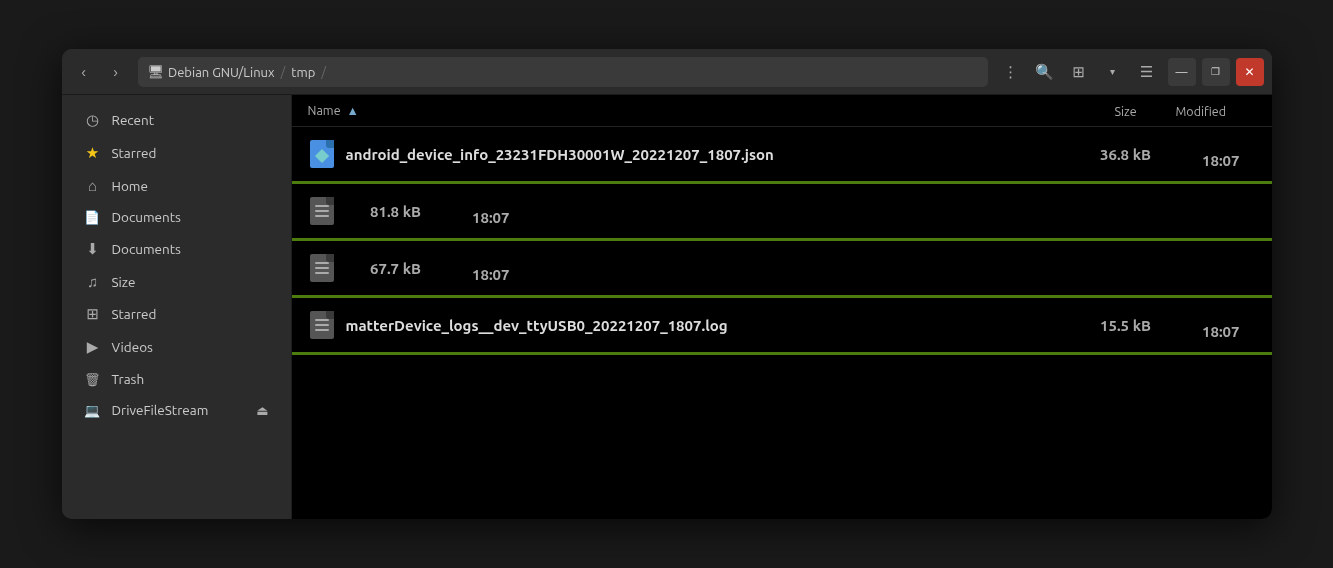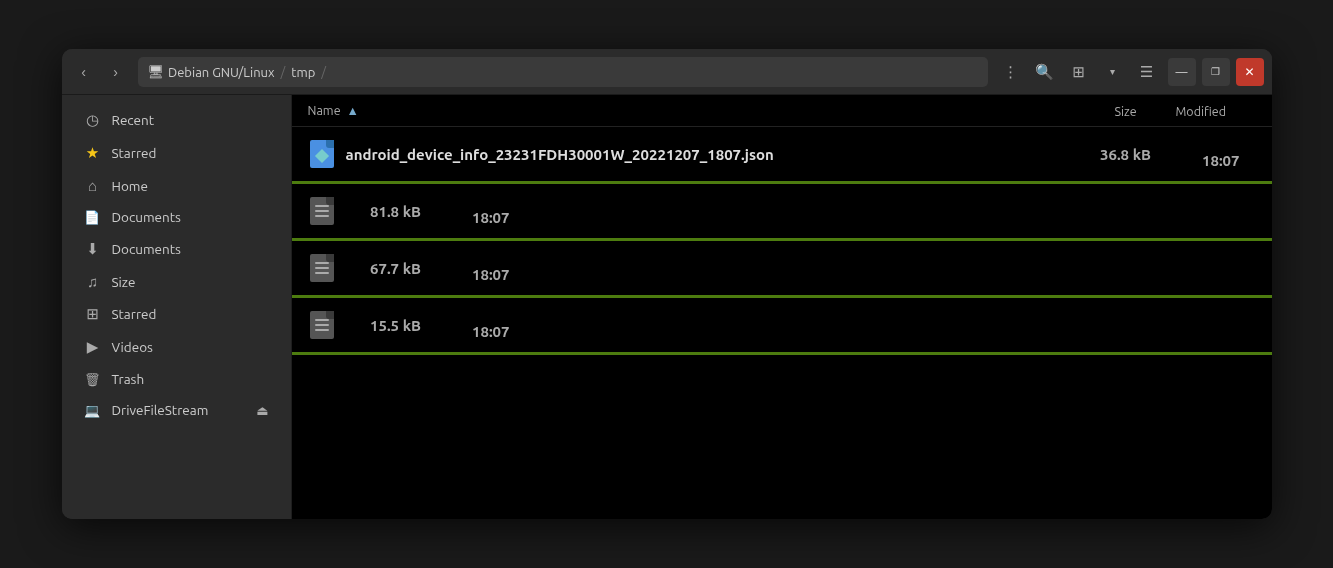--- a/index.html
+++ b/index.html
@@ -351,19 +351,20 @@
       <span class="file-modified">18:07</span>
     </div>
           <div class="file-row">
       <div class="file-icon">
               <div class="icon-log">
         <div class="icon-log-line"></div>
         <div class="icon-log-line"></div>
         <div class="icon-log-line"></div>
       </div>
             </div>
+      <span class="file-name">matterDevice_logs__dev_ttyUSB0_20221207_1807.log</span>
       <span class="file-size">15.5 kB</span>
       <span class="file-modified">18:07</span>
     </div>
         </div>
     </div>
   </div>
 </div>
 
 </body></html>

